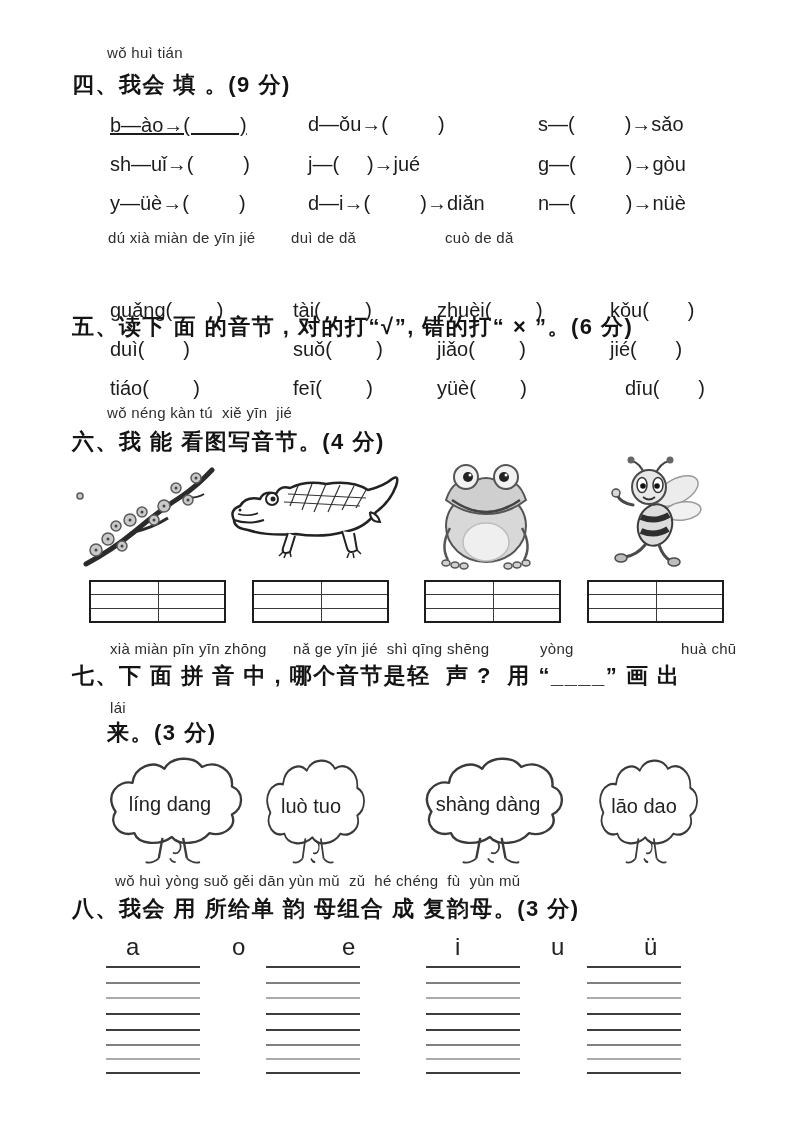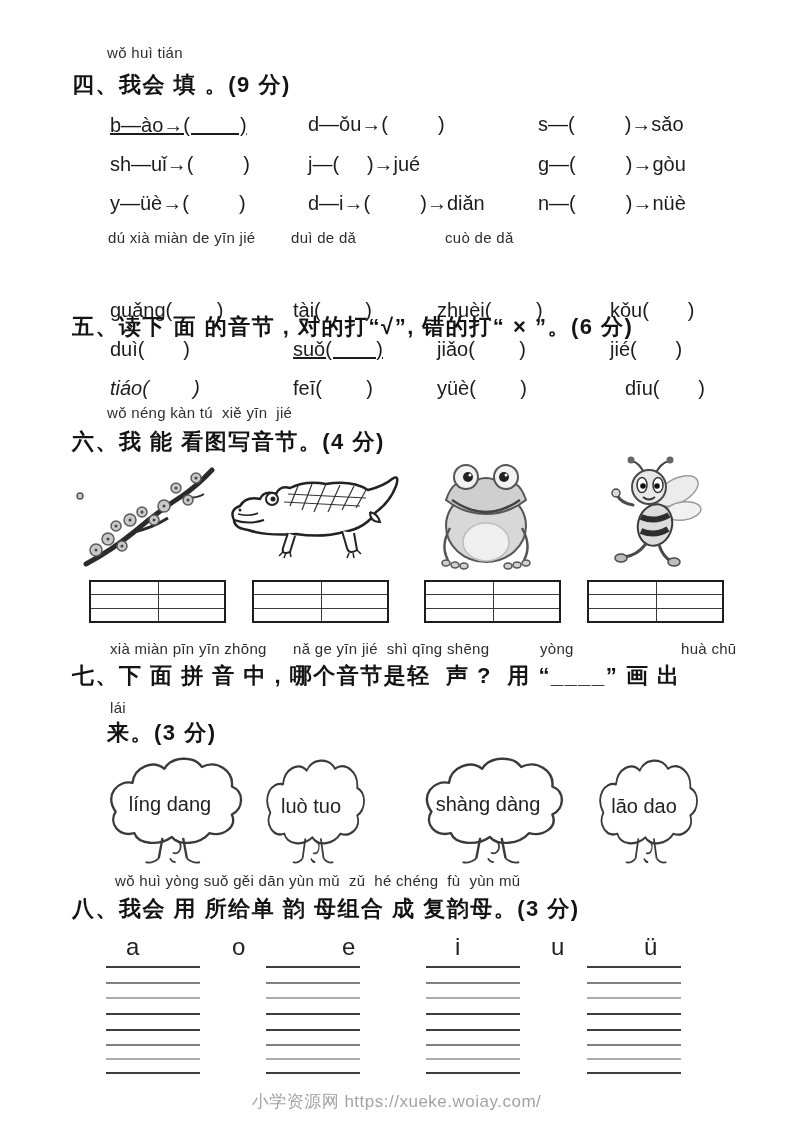--- a/index.html
+++ b/index.html
@@ -42,25 +42,25 @@
   <div class="pin" style="left:291px;top:229px;">duì de dǎ</div>
   <div class="pin" style="left:445px;top:229px;">cuò de dǎ</div>
   <div class="hd" style="left:72px;top:269px;margin-top:43px;">五、读下 面 的音节 , 对的打“√”, 错的打“ × ”。(6 分)</div>
 
   <div class="it" style="left:110px;top:299px;">guǎng(        )</div>
   <div class="it" style="left:293px;top:299px;">tài(        )</div>
   <div class="it" style="left:437px;top:299px;">zhuèi(        )</div>
   <div class="it" style="left:610px;top:299px;text-align:center;">kǒu(       )</div>
 
   <div class="it" style="left:110px;top:338px;">duì(       )</div>
-  <div class="it" style="left:293px;top:338px;text-decoration:underline;">suǒ(        )</div>
+  <div class="it" style="left:293px;top:338px;">suǒ(        )</div>
   <div class="it" style="left:437px;top:338px;">jiǎo(        )</div>
   <div class="it" style="left:610px;top:338px;">jié(       )</div>
 
-  <div class="it" style="left:110px;top:377px;font-style:italic;">tiáo(        )</div>
+  <div class="it" style="left:110px;top:377px;">tiáo(        )</div>
   <div class="it" style="left:293px;top:377px;">feī(        )</div>
   <div class="it" style="left:437px;top:377px;">yüè(        )</div>
   <div class="it" style="left:610px;top:377px;margin-left:15px;">dīu(       )</div>
 
   <div class="pin" style="left:107px;top:404px;">wǒ néng kàn tú  xiě yīn  jié</div>
   <div class="hd" style="left:72px;top:427px;">六、我 能 看图写音节。(4 分)</div>
 
   <svg style="left:80px;top:462px;" width="138" height="106" viewBox="0 0 138 106">
     <path d="M6,102 Q32,88 54,70 Q80,48 102,34 Q117,24 132,8" fill="none" stroke="#2b2b2b" stroke-width="5" stroke-linecap="round"></path>
     <path d="M54,70 Q72,66 88,56" fill="none" stroke="#2b2b2b" stroke-width="3"></path>
@@ -271,15 +271,14 @@
     <div class="wl" style="left:426px;top:1058px;background:#ababab;"></div>
     <div class="wl" style="left:426px;top:1072px;background:#3d3d3d;"></div>
   </div>
   <div>
     <div class="wl" style="left:587px;top:1029px;background:#3d3d3d;"></div>
     <div class="wl" style="left:587px;top:1044px;background:#808080;"></div>
     <div class="wl" style="left:587px;top:1058px;background:#ababab;"></div>
     <div class="wl" style="left:587px;top:1072px;background:#3d3d3d;"></div>
   </div>
 
-  <div class="footer" style="top:1090px;">小学资源网 https://xueke.woiay.com/</div>
 
 </div>
 
 </body></html>

